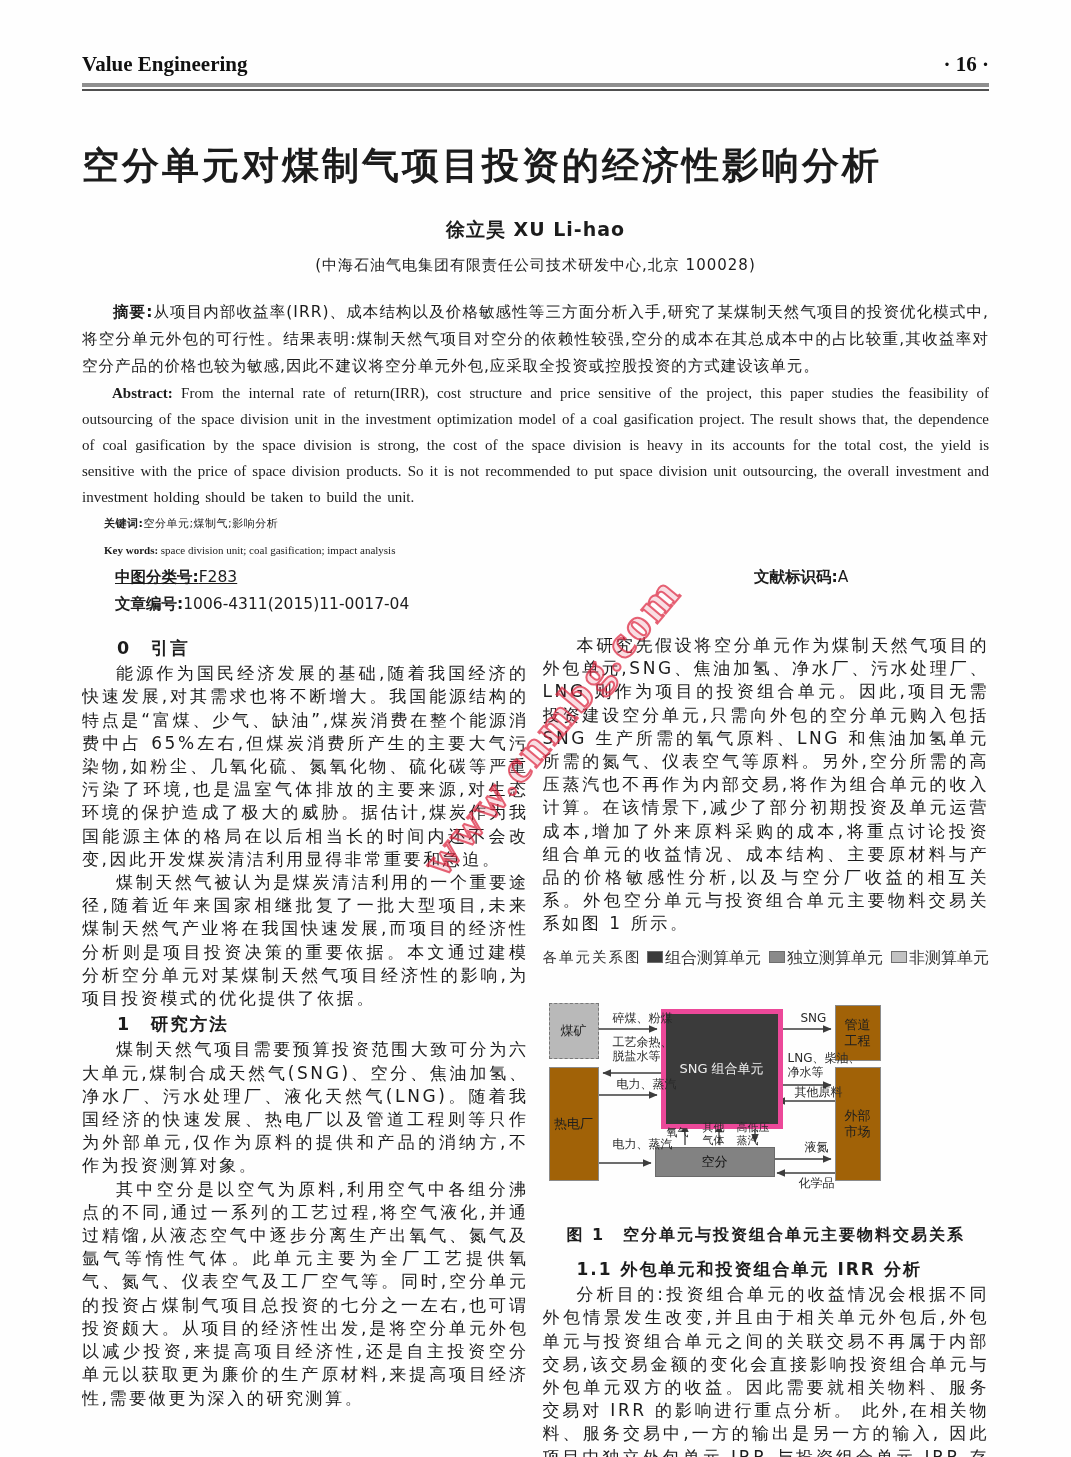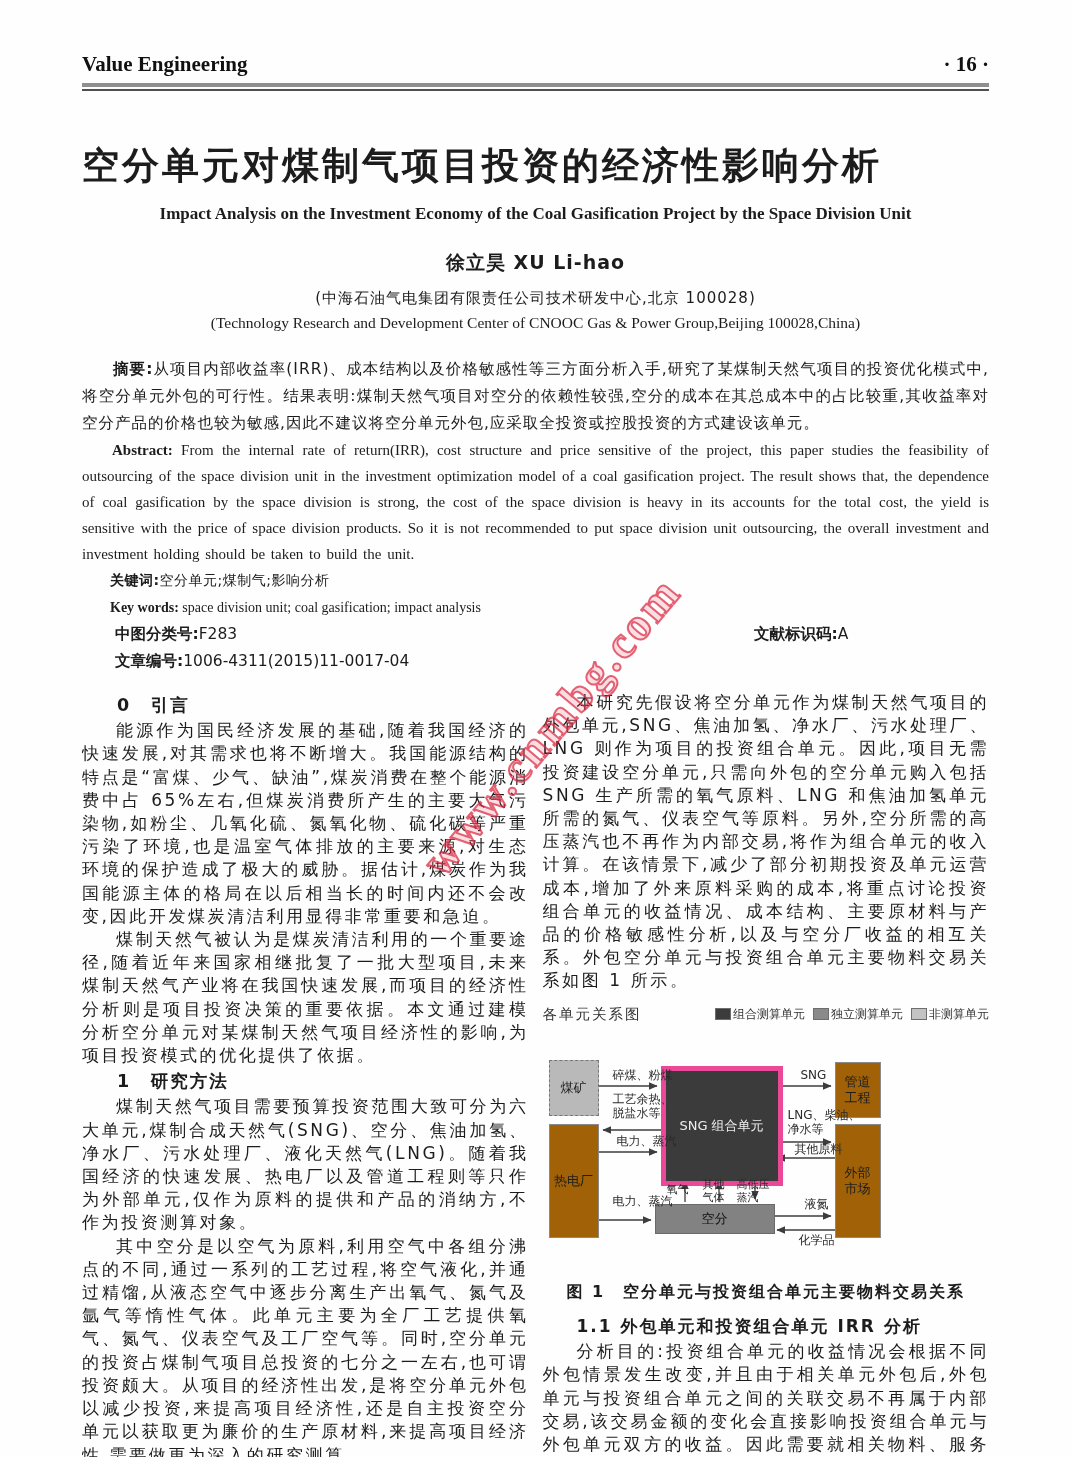--- a/index.html
+++ b/index.html
@@ -17,40 +17,40 @@
   .title-en{margin-top:13px;text-align:center;font-family:"Liberation Serif",serif;font-weight:bold;font-size:17px;}
   .author{margin-top:26px;text-align:center;font-size:19px;font-weight:bold;letter-spacing:1px;}
   .affil-zh{margin-top:13px;text-align:center;font-size:15px;letter-spacing:1px;}
   .affil-en{margin-top:6px;text-align:center;font-family:"Liberation Serif",serif;font-size:15.5px;}
 
   
   .abstract{margin-top:24px;text-align:justify;}
   .abstract p{margin:0;}
   .abs-zh{font-size:15.5px;line-height:27px;text-indent:2em;letter-spacing:1px;}
   .abs-en{font-family:"Liberation Serif",serif;font-size:15px;line-height:26px;text-indent:2em;word-spacing:2px;}
-  .kw{font-size:14px;line-height:27px;text-indent:2em;letter-spacing:0.5px;}
+  .kw{font-size:11px;line-height:27px;text-indent:2em;letter-spacing:0.5px;}
   .kw-en{font-family:"Liberation Serif",serif;letter-spacing:0;}
   .meta-row{font-size:15.5px;line-height:27px;padding-left:33px;}
   .meta-row .m{display:inline-block;}
-  .m1{width:340px;} .m2{width:235px;}
+  .m1{width:340px;text-decoration:underline;} .m2{width:235px;}
   b.lb{font-weight:bold;}
 
   
   .columns{display:flex;gap:14px;margin-top:16px;height:844px;}
   .col{width:453px;overflow:hidden;display:flex;flex-direction:column;
        font-size:17px;line-height:23.2px;letter-spacing:2.6px;text-align:justify;}
   .col p{margin:0;text-indent:2em;}
   h3.sec{margin:3px 0 2px 0;font-size:17.5px;font-weight:bold;letter-spacing:2px;text-indent:2em;}
   .sec11{margin:6px 0 2px 0;font-size:17px;letter-spacing:2px;text-indent:2em;}
 
   
   .figure{margin:10px 0 6px 0;}
   .fig-head{display:flex;justify-content:space-between;align-items:center;margin-bottom:4px;}
   .fig-title{font-size:14.5px;letter-spacing:2px;color:#333;}
-  .fig-legend{display:flex;gap:8px;align-items:flex-start;font-size:12px;letter-spacing:0;color:#333;}
+  .fig-legend{display:flex;gap:8px;align-items:flex-start;font-size:16px;letter-spacing:0;color:#333;}
   .lg-item{display:flex;align-items:center;gap:2px;}
   .sw{display:inline-block;width:14px;height:10px;border:1px solid #6d6d6d;}
   .diagram{position:relative;width:458px;height:242px;font-size:12px;letter-spacing:0;line-height:1.2;}
   .diagram svg{position:absolute;left:0;top:0;}
   .bx{position:absolute;display:flex;align-items:center;justify-content:center;
       text-align:right;white-space:pre-line;color:#1e1e1e;font-size:13px;}
   .bx-light{background:#a16207;border:1px solid #8a8a8a;}
   .bx-dashed{background:#b9b9b9;border:1px dashed #777;}
   .bx-dark{background:#3b3b3b;color:#eeeeee;border:5px solid #ec4899;}
   .bx-mid{background:#828282;color:#111;border:1px solid #6a6a6a;}
@@ -71,24 +71,22 @@
 <div class="page">
   <div class="content">
 
     <div class="hdr">
       <span>Value Engineering</span>
       <span>· 16 ·</span>
     </div>
     <div class="hdr-rule"></div>
 
     <h1 class="title-zh">空分单元对煤制气项目投资的经济性影响分析</h1>
-    <div class="title-en">Impact Analysis on the Investment Economy of the Coal Gasification Project by the Space Division Unit</div>
     <div class="author">徐立昊 XU Li-hao</div>
     <div class="affil-zh">(中海石油气电集团有限责任公司技术研发中心,北京 100028)</div>
-    <div class="affil-en">(Technology Research and Development Center of CNOOC Gas &amp; Power Group,Beijing 100028,China)</div>
 
     <div class="abstract">
       <p class="abs-zh"><b class="lb">摘要:</b><span>从项目内部收益率(IRR)、成本结构以及价格敏感性等三方面分析入手,研究了某煤制天然气项目的投资优化模式中,将空分单元外包的可行性。结果表明:煤制天然气项目对空分的依赖性较强,空分的成本在其总成本中的占比较重,其收益率对空分产品的价格也较为敏感,因此不建议将空分单元外包,应采取全投资或控股投资的方式建设该单元。</span></p>
       <p class="abs-en"><b class="lb">Abstract:</b> <span>From the internal rate of return(IRR), cost structure and price sensitive of the project, this paper studies the feasibility of outsourcing of the space division unit in the investment optimization model of a coal gasification project. The result shows that, the dependence of coal gasification by the space division is strong, the cost of the space division is heavy in its accounts for the total cost, the yield is sensitive with the price of space division products. So it is not recommended to put space division unit outsourcing, the overall investment and investment holding should be taken to build the unit.</span></p>
       <p class="kw"><b class="lb">关键词:</b><span>空分单元;煤制气;影响分析</span></p>
       <p class="kw kw-en"><b class="lb">Key words:</b> <span>space division unit; coal gasification; impact analysis</span></p>
       <div class="meta-row">
         <span class="m m1"><b class="lb">中图分类号:</b><span>F283</span></span>
         <span class="m m2"><b class="lb">文献标识码:</b><span>A</span></span>
         <span class="m m3"><b class="lb">文章编号:</b><span>1006-4311(2015)11-0017-04</span></span>

